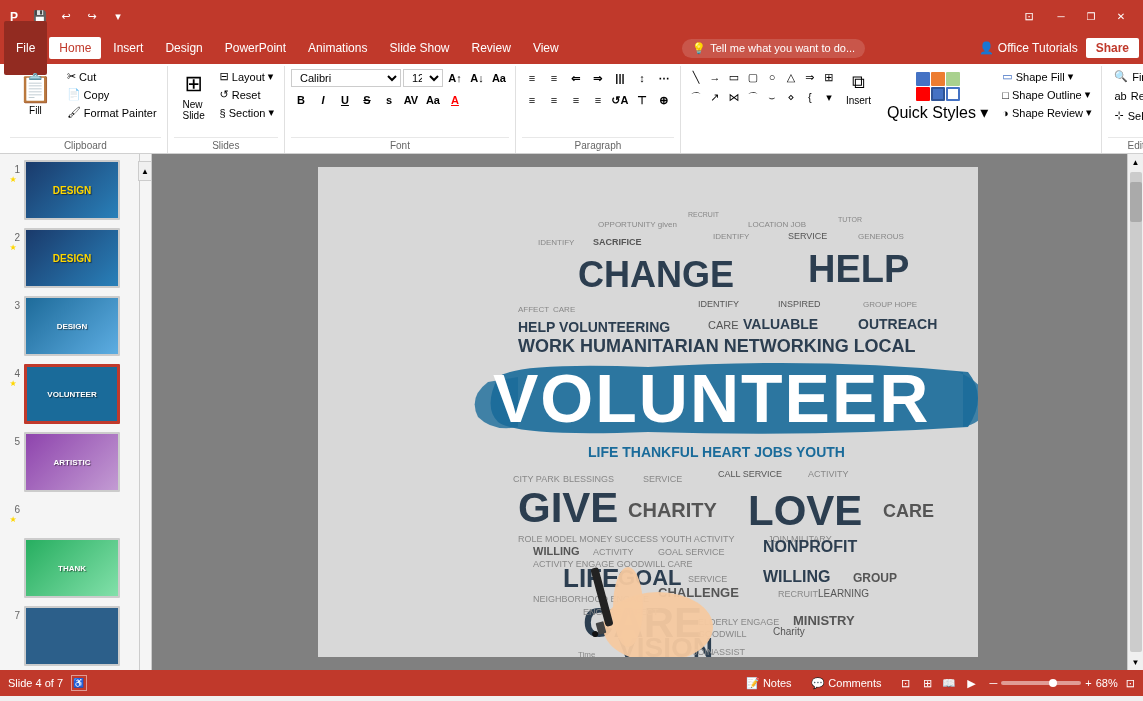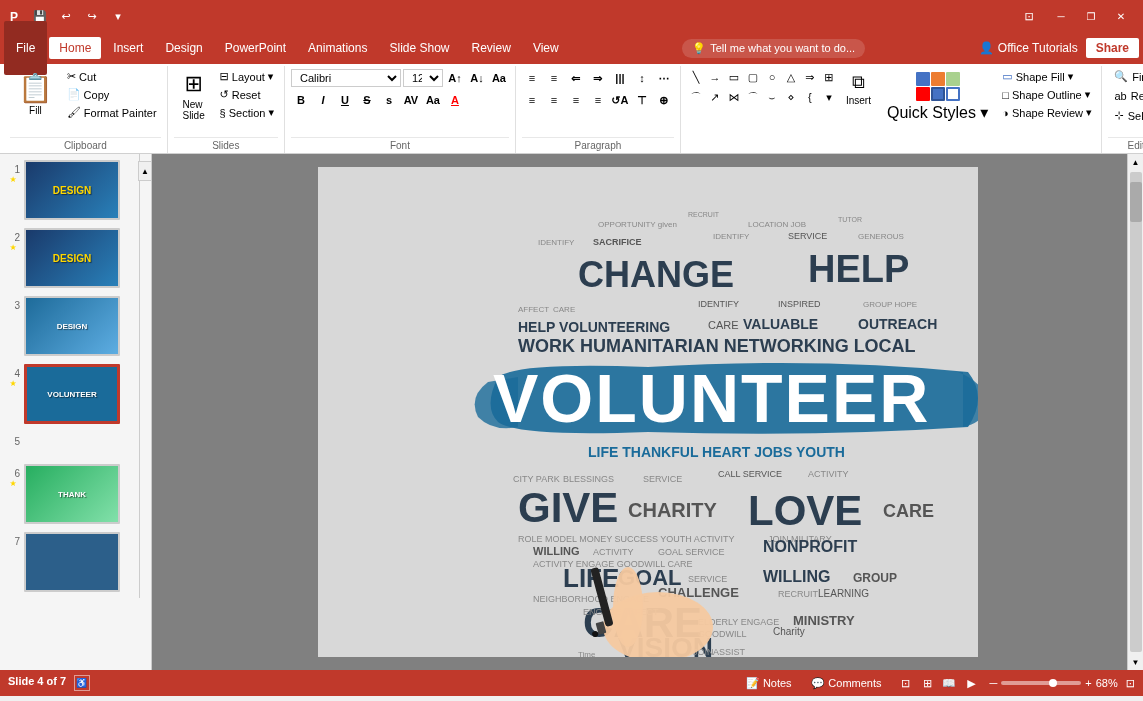--- a/index.html
+++ b/index.html
@@ -136,35 +136,35 @@
     .status-bar {
       height: 26px;
       background: #c0392b;
       display: flex;
       align-items: center;
       padding: 0 8px;
       color: white;
       font-size: 11px;
       gap: 8px;
     }
-    .status-left { display: flex; align-items: flex-start; gap: 8px; font-weight: bold; }
+    .status-left { display: flex; align-items: center; gap: 8px; }
     .status-right { margin-left: auto; display: flex; align-items: center; gap: 8px; }
     .status-btn { display: flex; align-items: center; gap: 3px; padding: 2px 6px; cursor: pointer; border-radius: 2px; }
     .zoom-slider { width: 80px; height: 4px; background: rgba(255,255,255,0.5); border-radius: 2px; position: relative; }
     .zoom-thumb { width: 8px; height: 8px; background: white; border-radius: 50%; position: absolute; top: -2px; left: 60%; }
     .view-icons { display: flex; gap: 2px; }
     .view-icon { width: 20px; height: 20px; display: flex; align-items: center; justify-content: center; cursor: pointer; border-radius: 2px; }
 
     
     .thumb1 { background: linear-gradient(135deg, #1a3a6b 0%, #2980b9 100%); }
     .thumb2 { background: linear-gradient(135deg, #1a3a6b 0%, #2980b9 100%); }
     .thumb3 { background: linear-gradient(135deg, #1e6b9a 0%, #5dade2 100%); }
     .thumb4 { background: linear-gradient(135deg, #1a6b9a 0%, #1a6b9a 100%); }
     .thumb5 { background: linear-gradient(135deg, #8e44ad 0%, #c39bd3 100%); }
-    .thumb6 { background: linear-gradient(135deg, #27ae60 0%, #82e0aa 100%); }
+    .thumb6 { background: linear-gradient(135deg, #27ae60 0%, #82e0aa 100%); margin-top: 38px; }
 
     
     .font-group-inner { display: flex; flex-direction: column; gap: 2px; }
     .font-row { display: flex; align-items: center; gap: 2px; }
     .font-select { border: 1px solid #ccc; padding: 1px 4px; font-size: 11px; width: 110px; background: white; cursor: pointer; }
     .font-size-select { border: 1px solid #ccc; padding: 1px 4px; font-size: 11px; width: 40px; background: white; cursor: pointer; }
     .format-btn { width: 20px; height: 20px; display: flex; align-items: center; justify-content: center; cursor: pointer; border-radius: 2px; font-size: 11px; font-weight: bold; }
 
     .drawing-tools { display: flex; flex-direction: column; gap: 2px; }
     .shape-row { display: flex; gap: 1px; }
@@ -480,20 +480,25 @@
               <div style="font-size:8px;font-weight:900;">VOLUNTEER</div>
             </div>
         </div>
       </div>
 
       <div class="slide-thumb">
         <div style="display:flex;flex-direction:column;align-items:center;">
           <span class="slide-num">5</span>
           <span class="star" style="visibility:hidden;">★</span>
         </div>
+        <div class="thumb-img thumb5">
+          <div class="thumb-text">
+              <div style="font-size:8px;font-weight:900;">ARTISTIC</div>
+            </div>
+        </div>
       </div>
 
       <div class="slide-thumb">
         <div style="display:flex;flex-direction:column;align-items:center;">
           <span class="slide-num">6</span>
           <span class="star">★</span>
         </div>
         <div class="thumb-img thumb6">
           <div class="thumb-text">
               <div style="font-size:8px;font-weight:900;">THANK</div>

